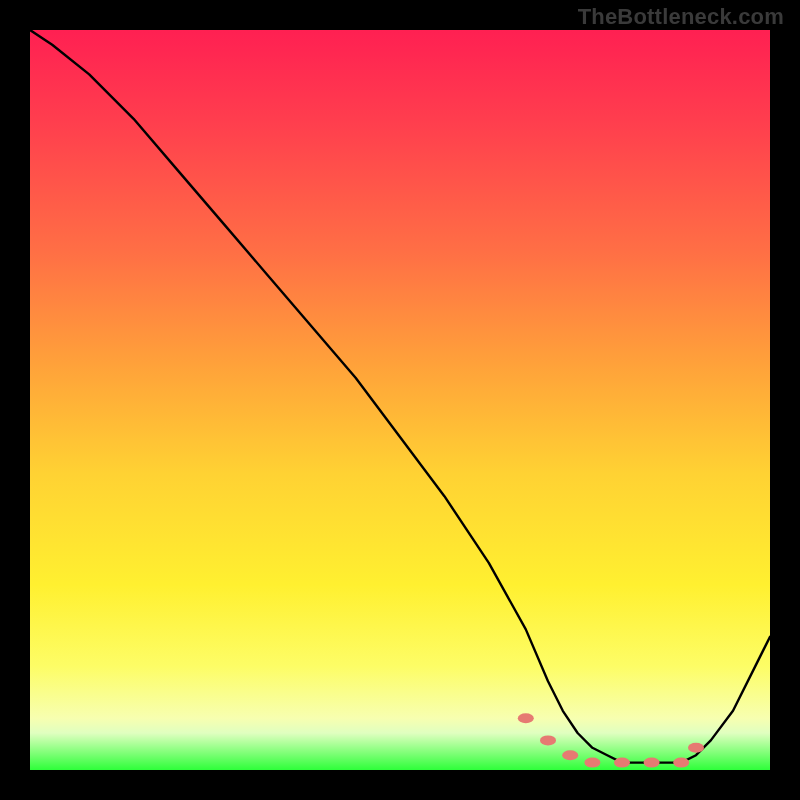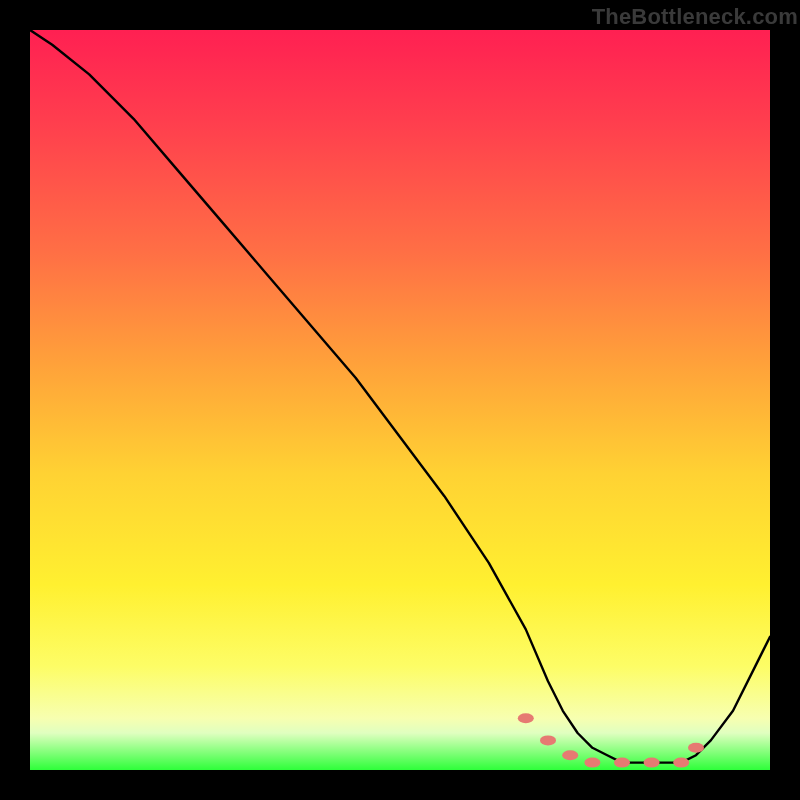--- a/index.html
+++ b/index.html
@@ -40,21 +40,21 @@
       #e0ffc0 95%,
       #2eff3a 100%
     );
   }
   .curve-layer {
     position: absolute;
     inset: 0;
   }
   .watermark {
     position: absolute;
-    right: 2px;
+    right: 16px;
     top: 4px;
     color: #3a3a3a;
     font-size: 22px;
     font-weight: bold;
     letter-spacing: 0.2px;
     user-select: none;
   }
 </style>
 </head>
 <body>

